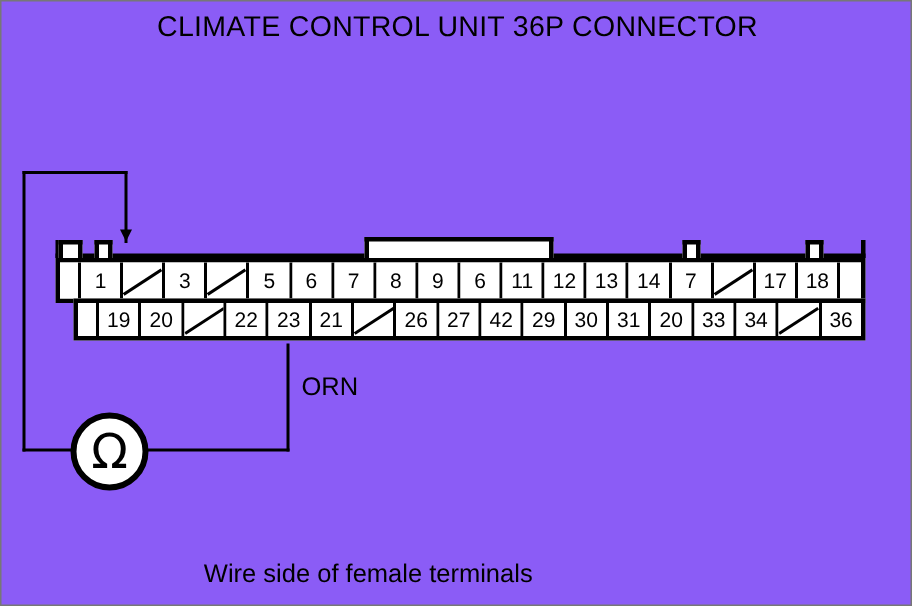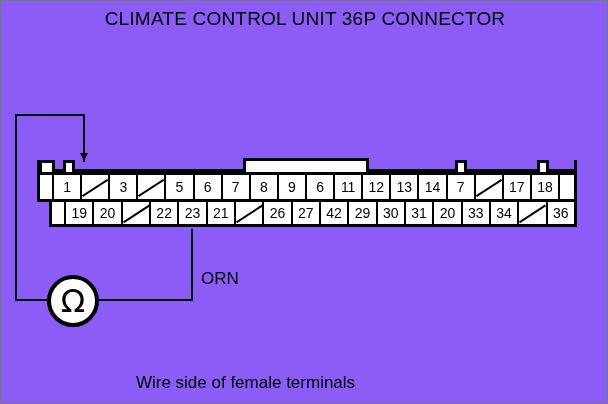--- a/index.html
+++ b/index.html
@@ -38,21 +38,21 @@
     text-align: center;
     font-size: 17px;
     white-space: nowrap;
   }
   .wire-label {
     position: absolute;
     font-size: 17px;
     white-space: nowrap;
   }
   #label-ltgrn { top: 121px; left: 74px; }
-  #label-orn   { top: 268px; left: 200px; }
+  #label-orn   { top: 247px; left: 200px; }
 
   
   #connector {
     position: absolute;
     left: 36px;
     top: 157px;
     width: 540px;
     height: 72px;
   }
   .shell-line {

